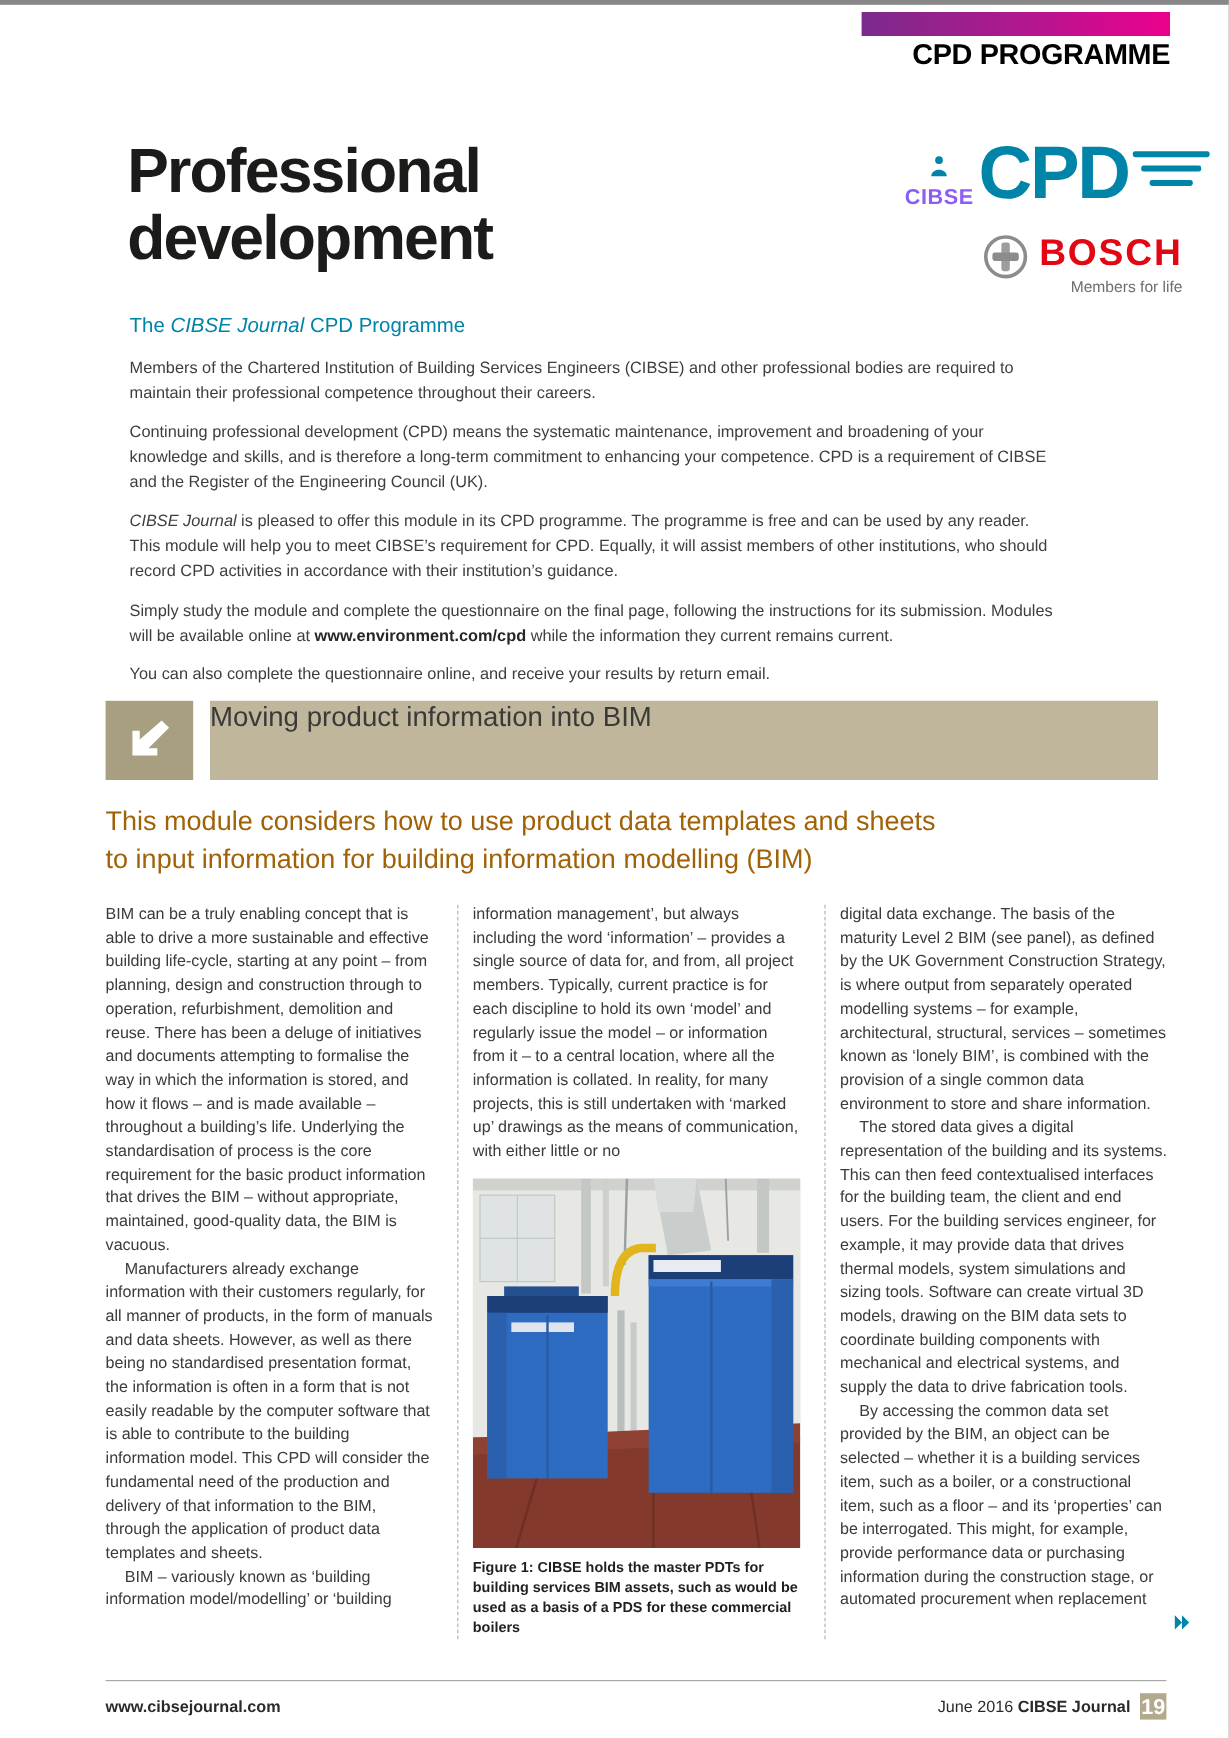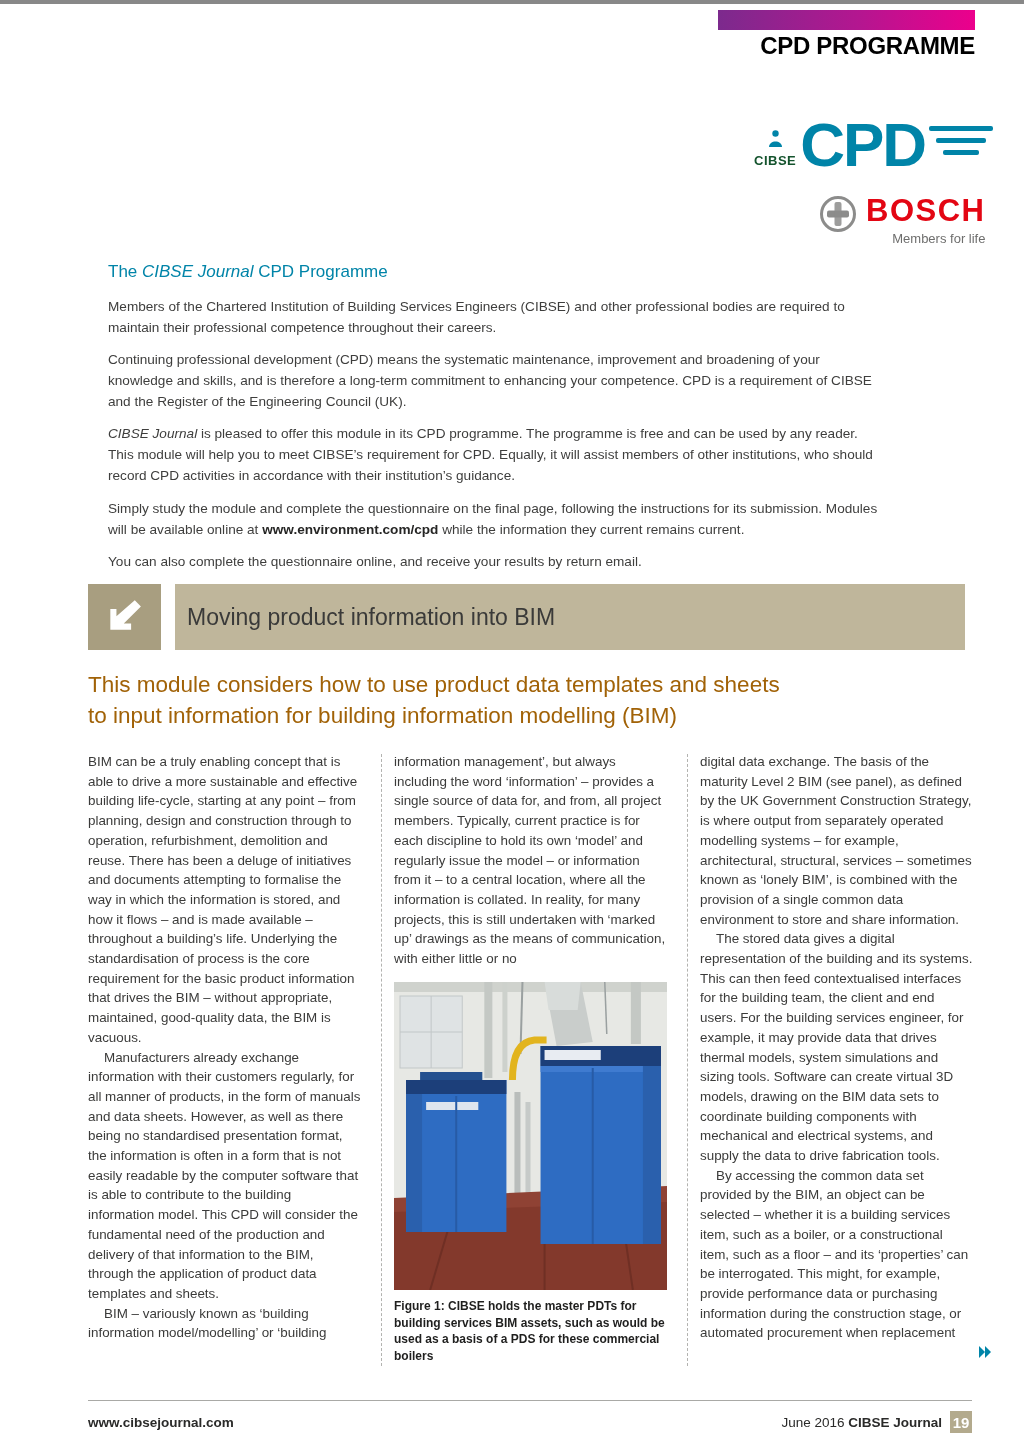--- a/index.html
+++ b/index.html
@@ -14,42 +14,42 @@
   .prog-label { position:absolute; right:49px; top:28px; font-size:24px; font-weight:700;
     color:#000; letter-spacing:-0.3px; }
   
   .title { position:absolute; left:106px; top:112px; font-size:52px; font-weight:700;
     color:#1b1b1a; letter-spacing:-1.5px; line-height:1.07; }
   .subtitle { position:absolute; left:108px; top:258px; font-size:17px; color:#0084a8; }
   .subtitle em { font-style:italic; }
   
   .cpd-logo { position:absolute; left:754px; top:112px; display:flex; align-items:flex-start; }
   .cibse-block { display:flex; flex-direction:column; align-items:center; margin-top:14px; margin-right:4px; }
-  .cibse-block .org { font-size:13px; font-weight:700; color:#14532d; letter-spacing:0.5px; margin-top:2px; }
+  .cibse-block .org { font-size:18px; font-weight:700; color:#8b5cf6; letter-spacing:0.5px; margin-top:2px; }
   .cpd-text { font-size:62px; font-weight:700; color:#0084a8; line-height:0.95; letter-spacing:-2px; }
   .cpd-lines { display:flex; flex-direction:column; gap:7px; margin-top:10px; margin-left:4px; }
   .cpd-lines span { display:block; height:5px; background:#0084a8; border-radius:2px; }
   .cpd-lines span:nth-child(1){ width:64px; }
   .cpd-lines span:nth-child(2){ width:50px; margin-left:7px;}
   .cpd-lines span:nth-child(3){ width:36px; margin-left:14px;}
   
   .bosch-logo { position:absolute; left:818px; top:190px; display:flex; align-items:flex-start; }
   .bosch-right { margin-left:8px; display:flex; flex-direction:column; align-items:flex-end; }
   .bosch-name { font-size:31px; font-weight:700; color:#e30613; letter-spacing:1.5px; line-height:1.1; }
   .bosch-tag { font-size:13px; color:#6e6e6d; margin-top:3px; }
   
   .intro { position:absolute; left:108px; top:292px; width:772px; }
   .intro p { font-size:13.6px; line-height:1.55; margin-bottom:11px; color:#3e3e3d; }
   .intro p em { font-style:italic; }
   .intro p strong { font-weight:700; color:#262625; }
   
   .sec-icon { position:absolute; left:88px; top:580px; width:73px; height:66px;
     background:#a89e80; display:flex; align-items:center; justify-content:center; }
   .sec-banner { position:absolute; left:175px; top:580px; width:790px; height:66px;
-    background:#bfb69b; display:flex; align-items:center; padding-left:12px; }
+    background:#bfb69b; display:flex; align-items:flex-start; }
   .sec-banner .t { font-size:23px; color:#3a3a39; }
   
   .standfirst { position:absolute; left:88px; top:666px; font-size:22.5px; color:#a16207; line-height:1.36; }
   
   .col { position:absolute; top:748px; width:273px; font-size:13.4px; line-height:1.47; color:#3b3b3a; }
   .col p { margin:0; }
   .col p.indent { text-indent:16px; }
   .col-1 { left:88px; }
   .col-2 { left:394px; }
   .col-3 { left:700px; }
@@ -62,30 +62,31 @@
   .figcap { margin-top:8px; font-size:12px; font-weight:700; line-height:1.4; color:#1f1f1e; }
   .cont-chevron { position:absolute; left:977px; top:1340px; color:#0084a8; }
   
   .foot-rule { position:absolute; left:88px; top:1396px; width:884px; height:1px; background:#a9a9a6; }
   .footer { position:absolute; left:88px; top:1407px; width:884px;
     display:flex; justify-content:space-between; align-items:center; font-size:13.5px; color:#2a2a29; }
   .footer .site { font-weight:700; }
   .footer .right { display:flex; align-items:center; gap:8px; }
   .footer .journal { font-weight:700; }
   .page-num { width:22px; height:22px; background:#b3aa8d; color:#fff; font-weight:700;
-    display:flex; align-items:center; justify-content:center; font-size:15px;text-align:center; }
+    display:flex; align-items:center; justify-content:center; font-size:18px;text-align:center; }
 </style>
 </head>
 <body>
 
 <div class="page">
 
   <div class="grad-bar"></div>
   <div class="prog-label">CPD PROGRAMME</div>
 
+  <h1 class="title"><span>Professional</span><br><span>development</span></h1>
 
   <div class="cpd-logo">
     <div class="cibse-block">
       <span>
         <svg width="15" height="17" viewBox="0 0 15 17">
             <circle cx="7.5" cy="3.5" r="3.2" fill="#0084a8"></circle>
             <path d="M1 17 C1 9.5 14 9.5 14 17 Z" fill="#0084a8"></path>
           </svg>
       </span>
       <span class="org">CIBSE</span>

